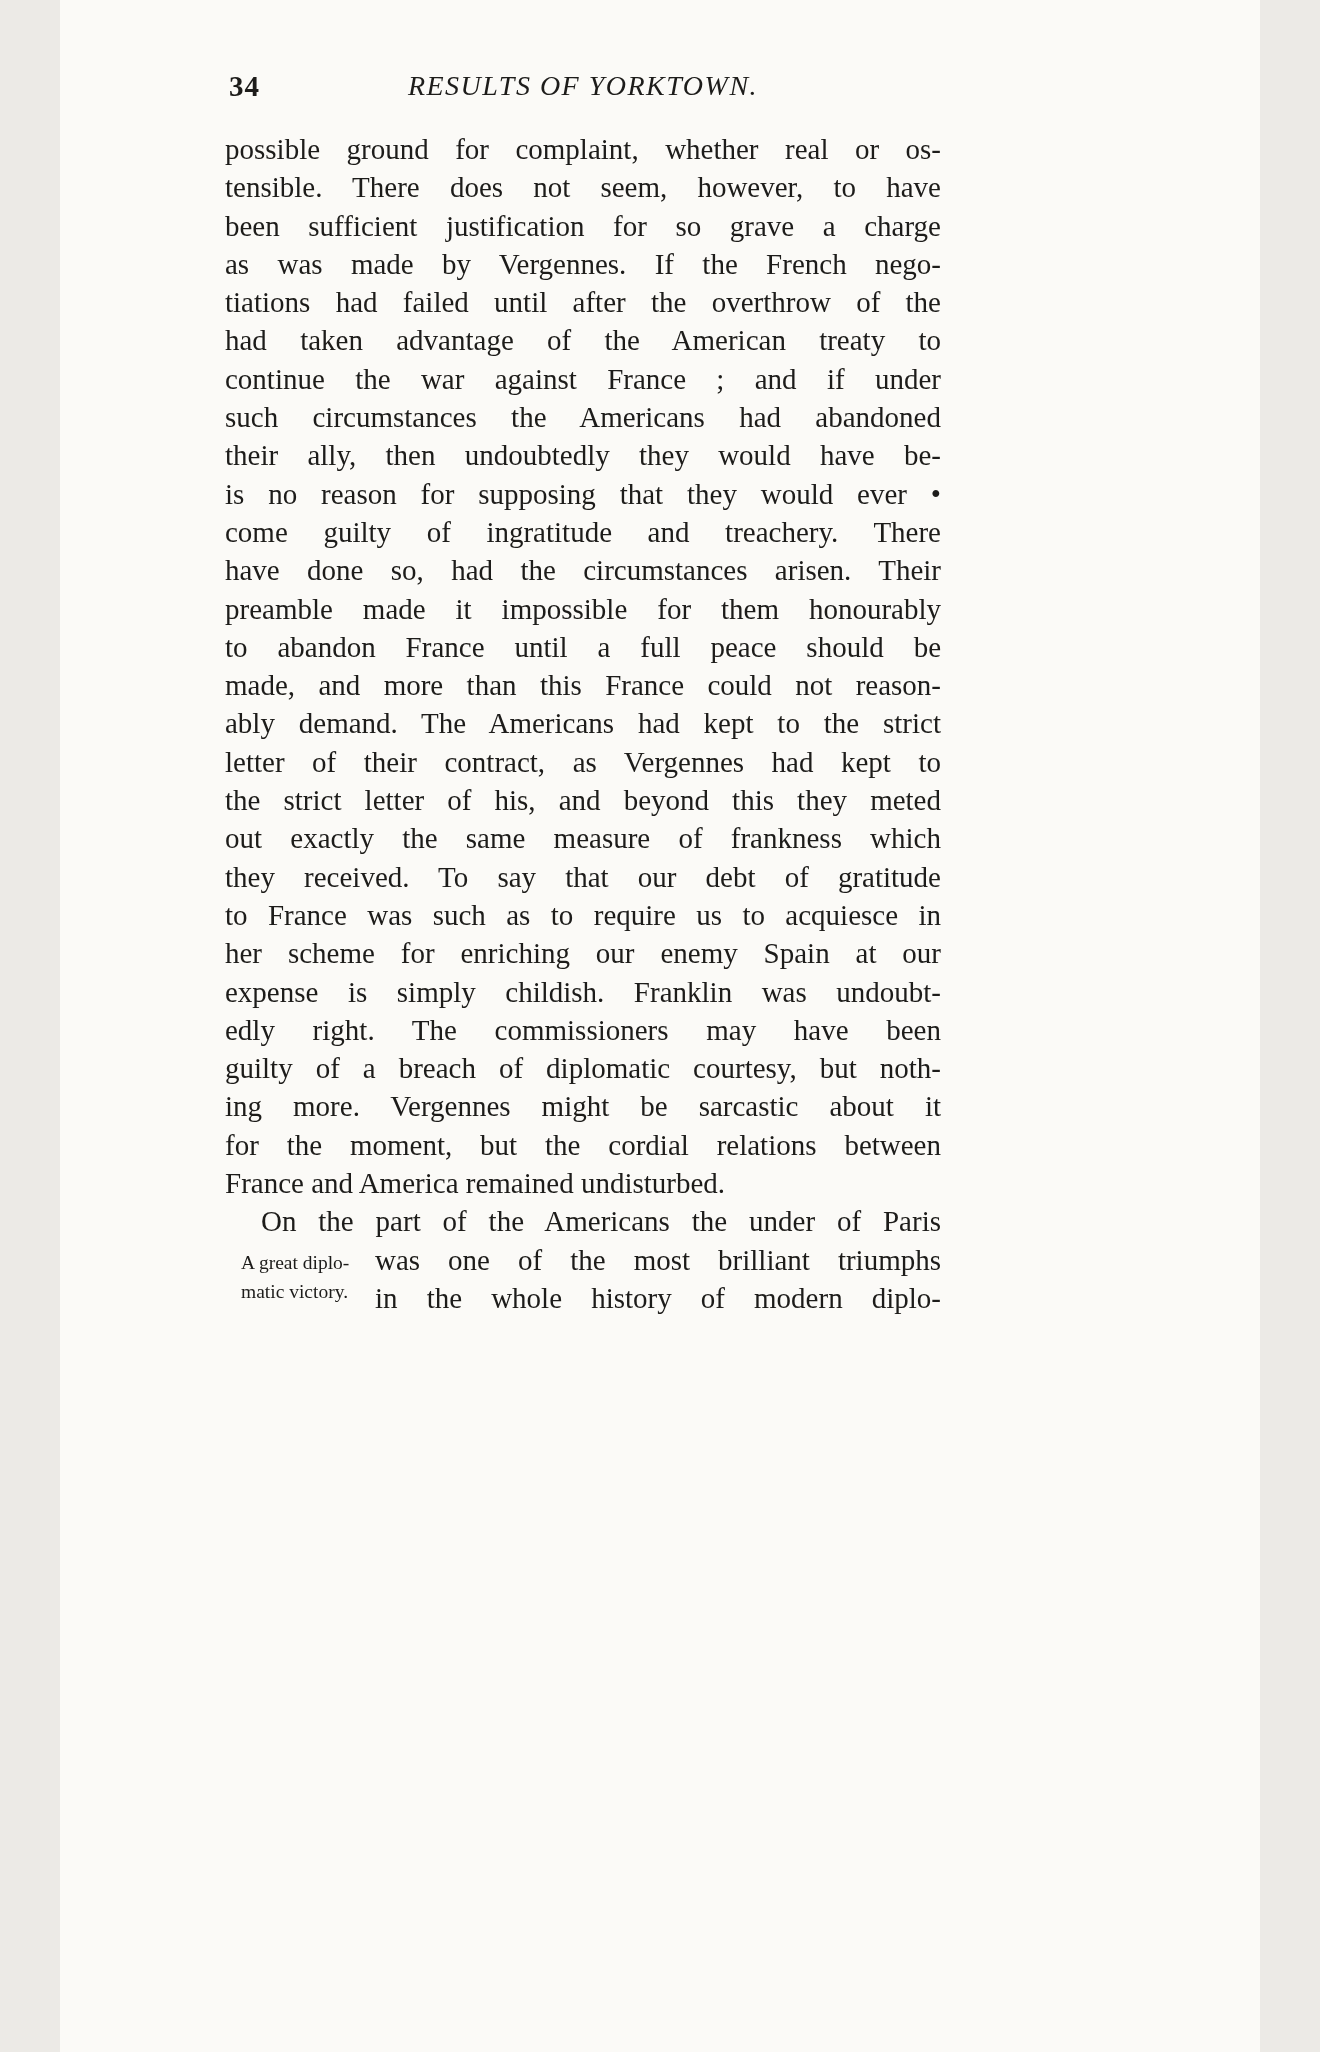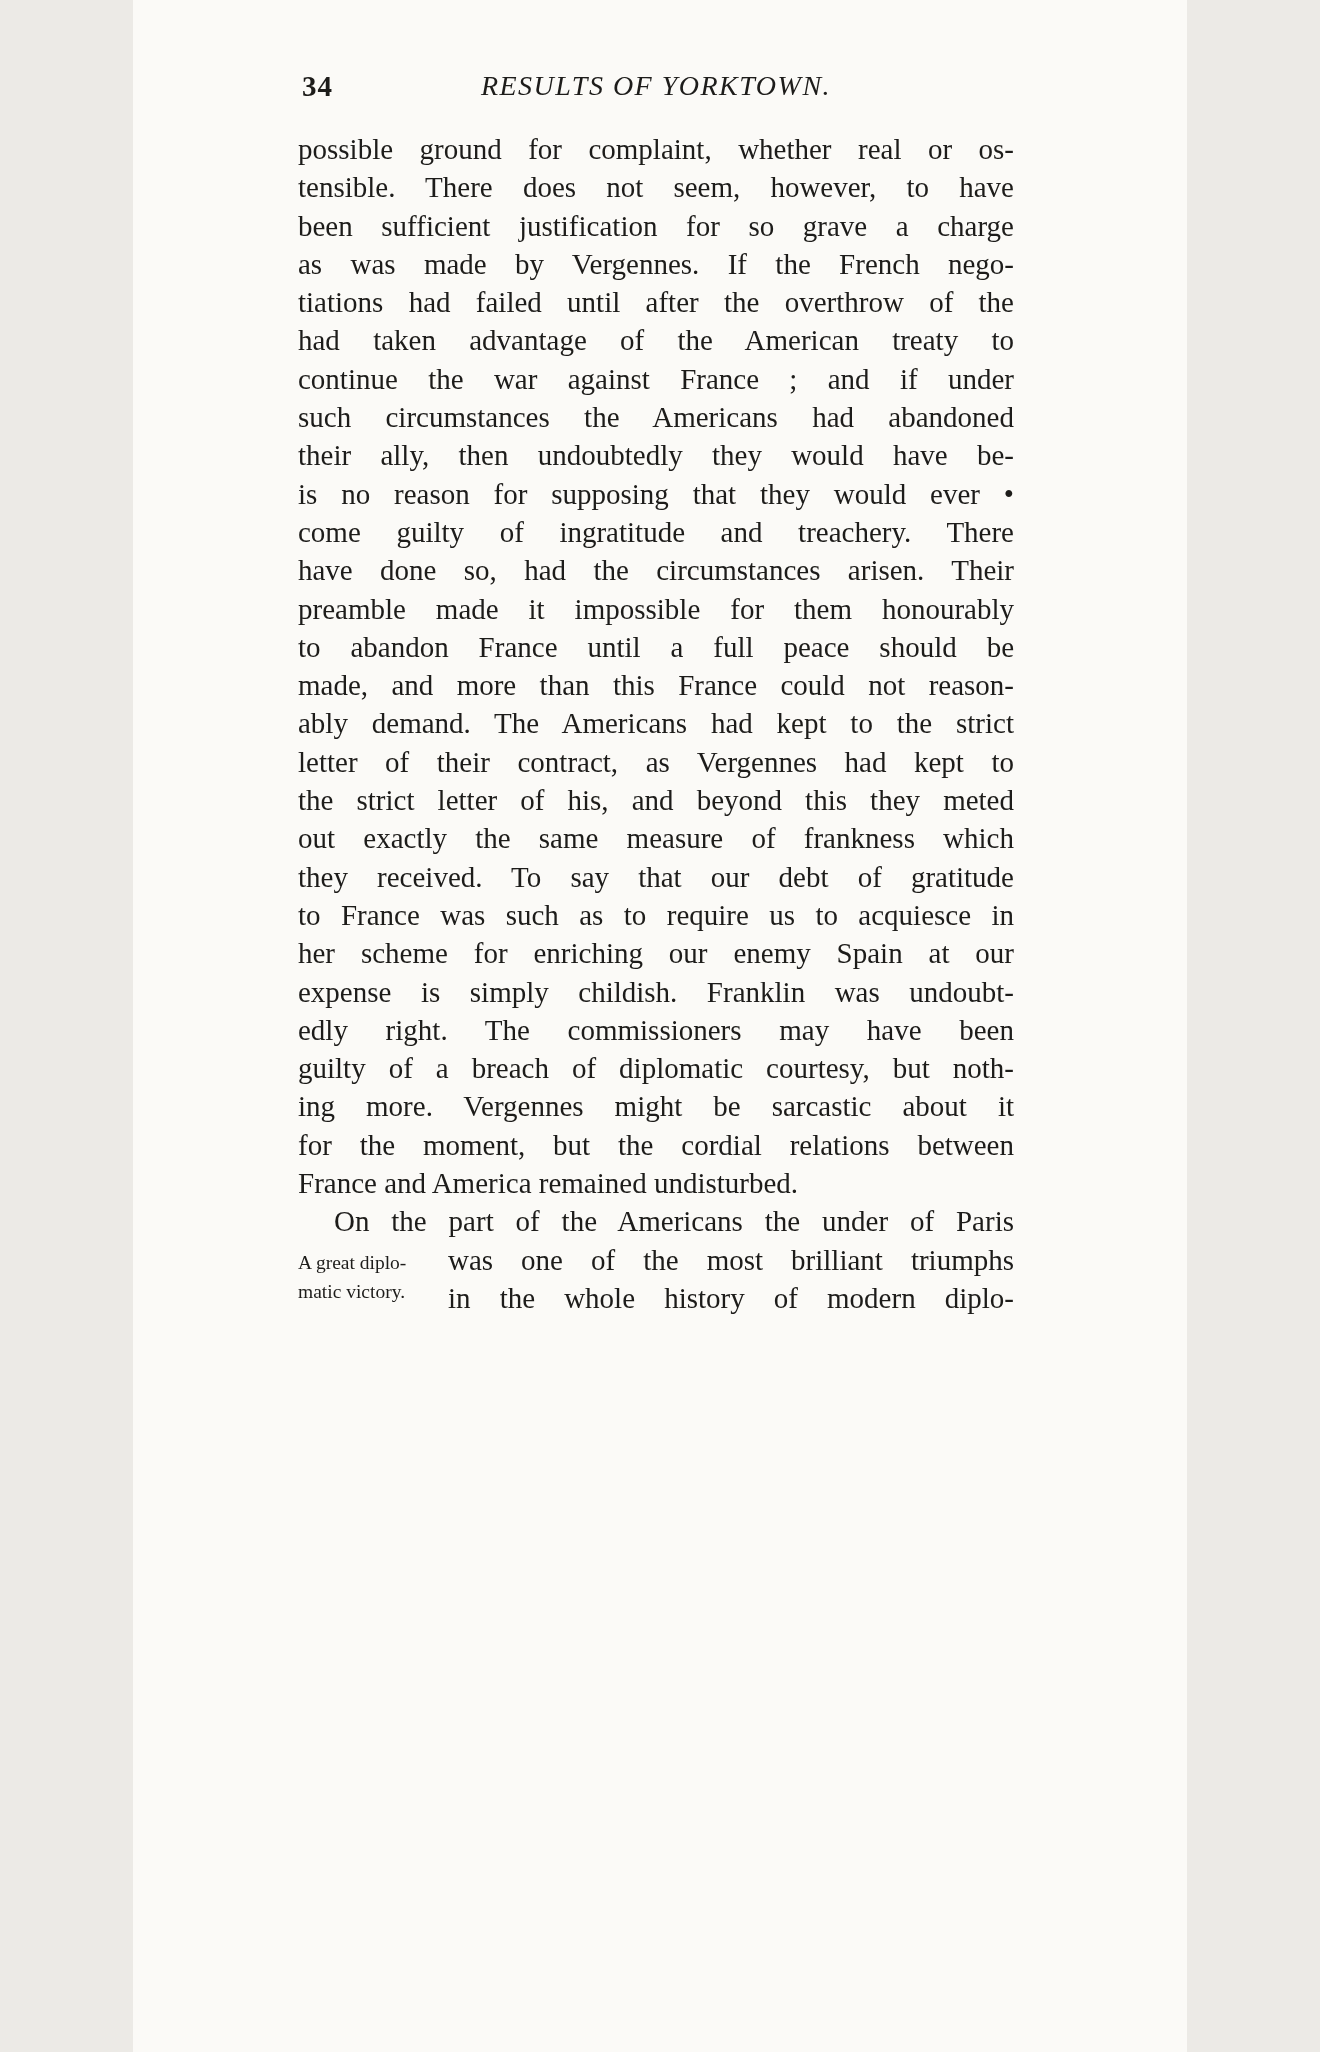--- a/index.html
+++ b/index.html
@@ -1,18 +1,18 @@
 <!DOCTYPE html>
 <html><head>
 <meta charset="utf-8">
 <style>
   html, body { margin: 0; padding: 0; background: #eceae6; }
   .page {
     position: relative;
-    width: 1054px;
+    width: 1200px;
     height: 2052px;
     margin: 0 auto;
     background: #fbfaf7;
     color: #1d1c1a;
     font-family: "Liberation Serif", "DejaVu Serif", serif;
     overflow: hidden;
   }
   .text-block {
     position: absolute;
     left: 165px;
@@ -54,21 +54,21 @@
     position: relative;
   }
   .first-indent {
     text-indent: 36px;
   }
   .indented-block {
     margin-left: 150px;
   }
   .sidenote {
     position: absolute;
-    left: 0;
+    left: 16px;
     top: 46px;
     width: 148px;
   }
   .sidenote .sideline {
     font-size: 19.5px;
     line-height: 29px;
     text-align: left;
     white-space: nowrap;
   }
 </style>

